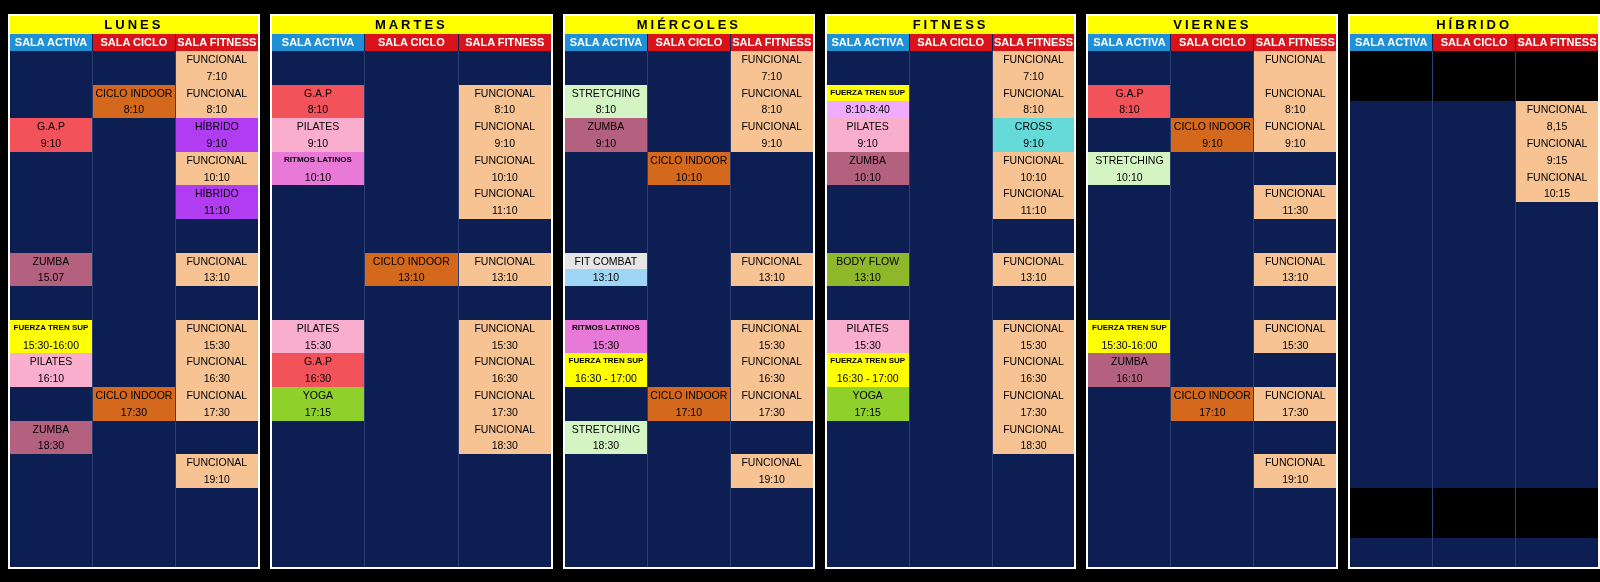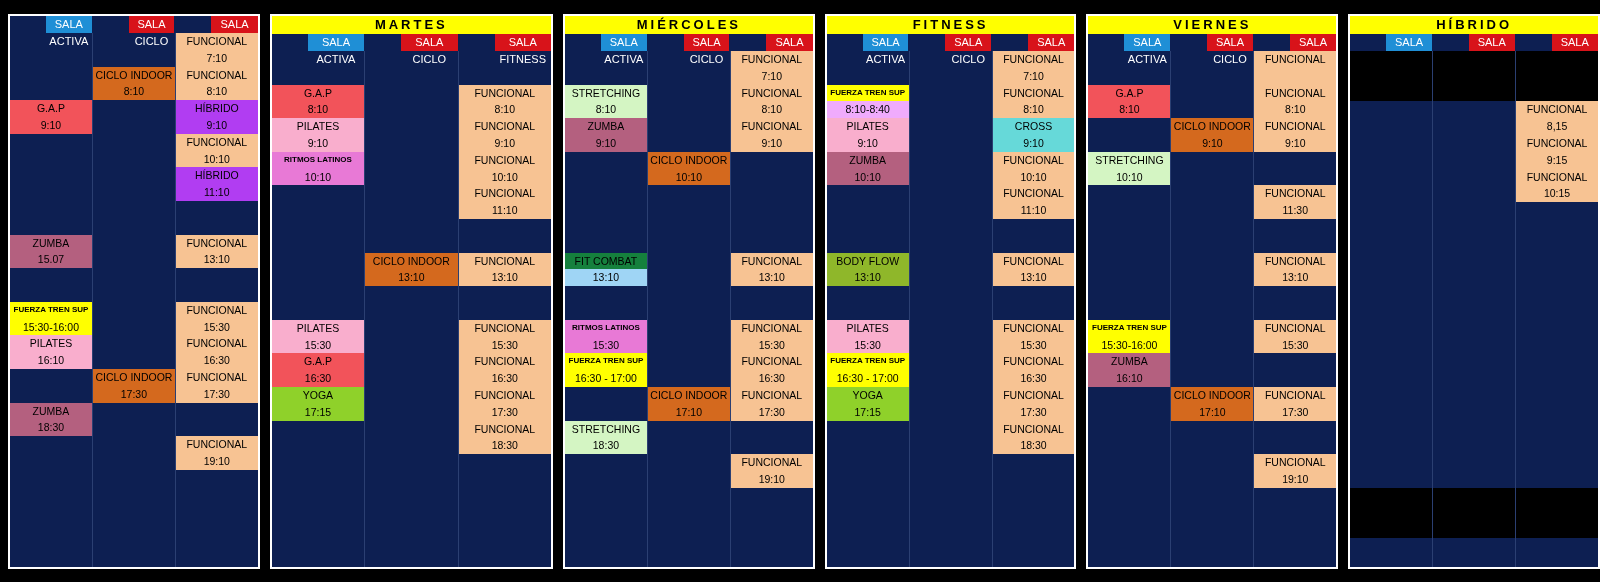--- a/index.html
+++ b/index.html
@@ -44,26 +44,25 @@
     line-height: 18px;
   }
   .room-header {
     display: flex;
     height: 17px;
   }
   .room {
     flex: 1 1 0;
     text-align: center;
     font-size: 11px;
-    font-weight: normal;
+    font-weight: bold;
     color: #ffffff;
     line-height: 17px;
     border-right: 1px solid #0d1f52;
     box-sizing: border-box;
-    margin-left: 36px;
   }
   .room:last-child { border-right: none; }
   .room.activa { background: #1f8fd6; }
   .room.ciclo  { background: #d8131a; }
   .room.fitness{ background: #d8131a; }
   .grid {
     flex: 1 1 auto;
     display: flex;
   }
   .col {
@@ -104,20 +103,21 @@
     background: #000000;
   }
 </style>
 </head>
 <body>
 
 <div id="page">
   <div class="top-bar"></div>
   <div class="schedule" id="schedule">
       <div class="day" style="width: 256px;">
+        <div class="day-title">LUNES</div>
         <div class="room-header">
           <div class="room activa">SALA ACTIVA</div>
           <div class="room ciclo">SALA CICLO</div>
           <div class="room fitness">SALA FITNESS</div>
         </div>
         <div class="grid">
           <div class="col">
             <div class="cell empty"></div>
             <div class="cell empty"></div>
             <div class="cell empty"></div>
@@ -329,21 +329,21 @@
             <div class="cell stretching" style="background: rgb(212, 245, 195); color: rgb(0, 0, 0);">STRETCHING</div>
             <div class="cell stretching" style="background: rgb(212, 245, 195); color: rgb(0, 0, 0);">8:10</div>
             <div class="cell zumba" style="background: rgb(180, 96, 127); color: rgb(0, 0, 0);">ZUMBA</div>
             <div class="cell zumba" style="background: rgb(180, 96, 127); color: rgb(0, 0, 0);">9:10</div>
             <div class="cell empty"></div>
             <div class="cell empty"></div>
             <div class="cell empty"></div>
             <div class="cell empty"></div>
             <div class="cell empty"></div>
             <div class="cell empty"></div>
-            <div class="cell fitcombat" style="background: #15803d; color: rgb(0, 0, 0);">FIT COMBAT</div>
+            <div class="cell fitcombat" style="background: #e5e5e5; color: rgb(0, 0, 0);">FIT COMBAT</div>
             <div class="cell fitcombat" style="background: rgb(159, 213, 245); color: rgb(0, 0, 0);">13:10</div>
             <div class="cell empty"></div>
             <div class="cell empty"></div>
             <div class="cell ritmos small" style="background: rgb(232, 121, 214); color: rgb(0, 0, 0);">RITMOS LATINOS</div>
             <div class="cell ritmos" style="background: rgb(232, 121, 214); color: rgb(0, 0, 0);">15:30</div>
             <div class="cell fuerza small" style="background: rgb(255, 255, 0); color: rgb(0, 0, 0);">FUERZA TREN SUP</div>
             <div class="cell fuerza" style="background: rgb(255, 255, 0); color: rgb(0, 0, 0);">16:30 - 17:00</div>
             <div class="cell empty"></div>
             <div class="cell empty"></div>
             <div class="cell stretching" style="background: rgb(212, 245, 195); color: rgb(0, 0, 0);">STRETCHING</div>

